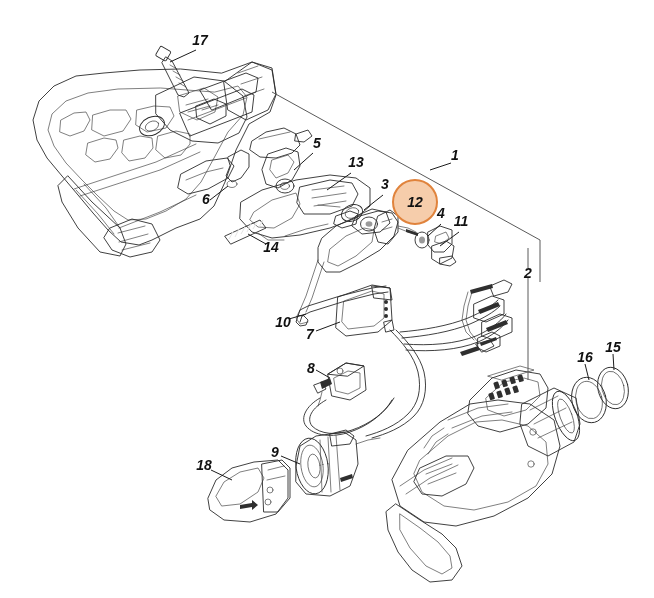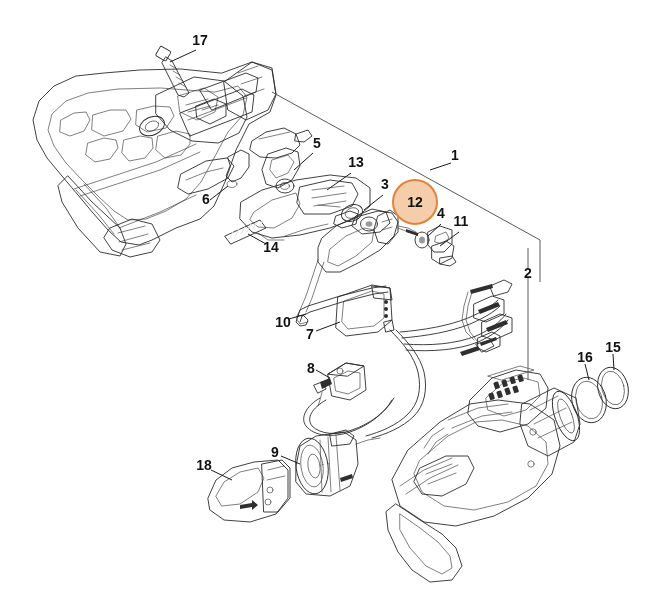--- a/index.html
+++ b/index.html
@@ -10,20 +10,21 @@
   }
   body {
     font-family: "Liberation Sans", sans-serif;
   }
   #stage {
     position: relative;
     width: 654px;
     height: 598px;
     background: #ffffff;
     overflow: hidden;
+    font-style: italic;
   }
   #diagram-svg {
     position: absolute;
     left: 0;
     top: 0;
     width: 654px;
     height: 598px;
   }
   .callout-label {
     font-family: "Liberation Sans", sans-serif;

